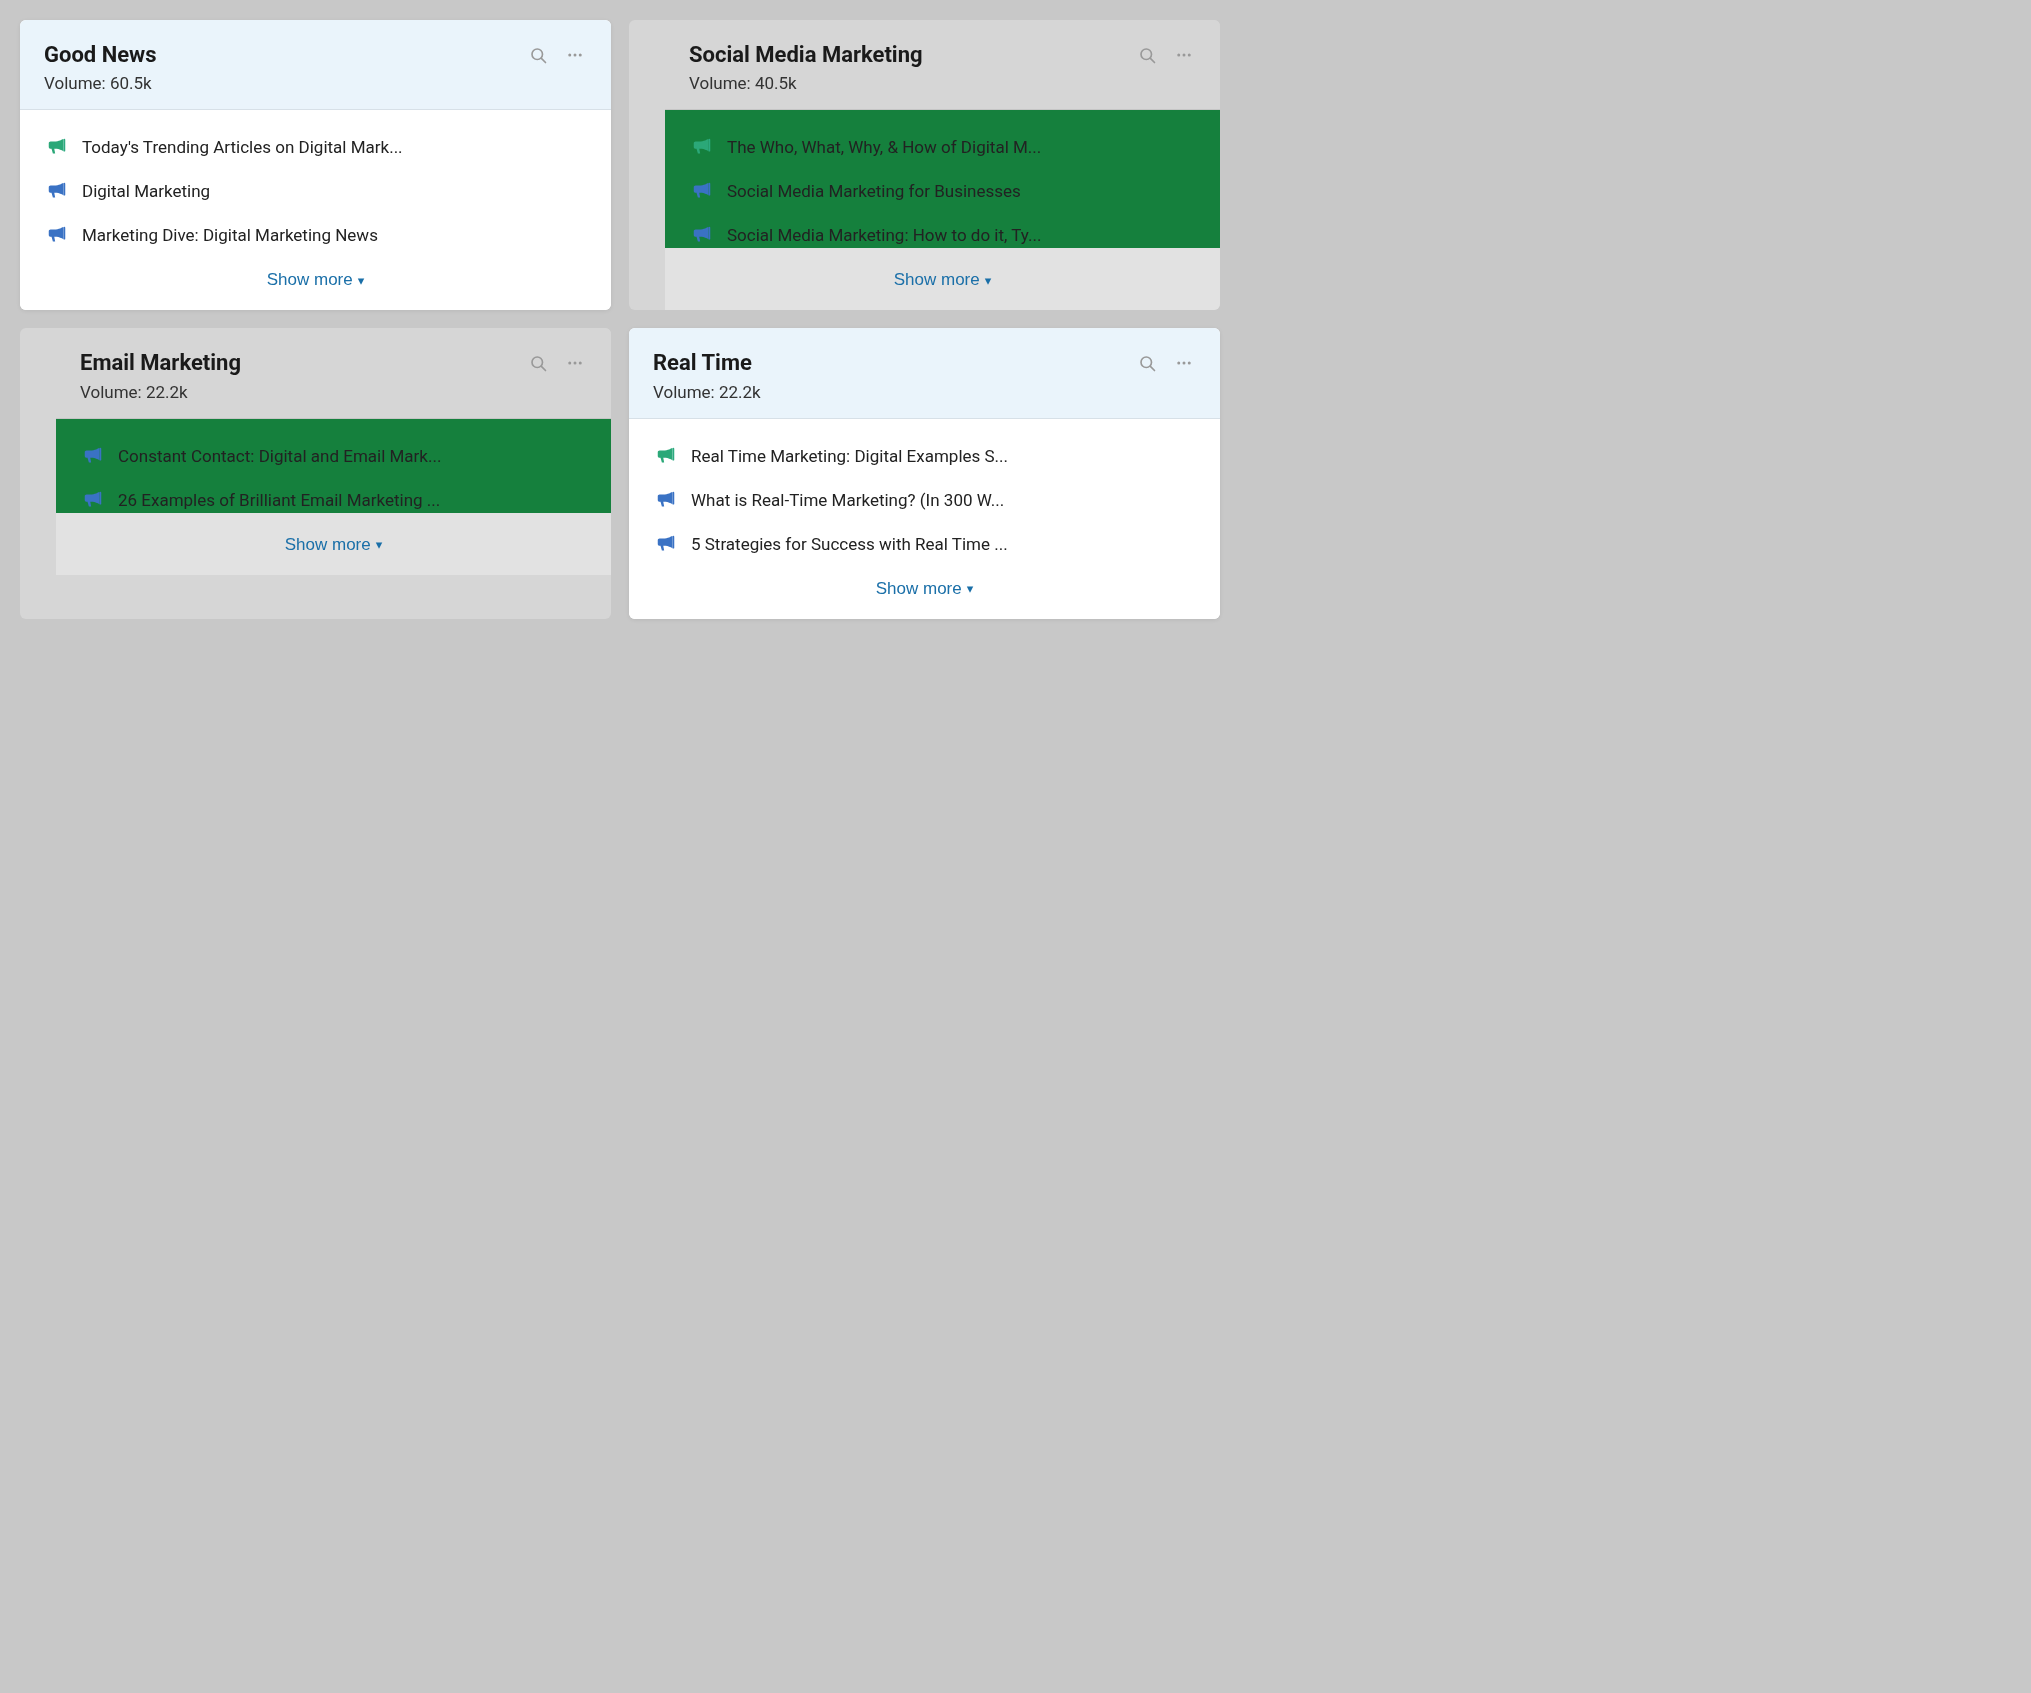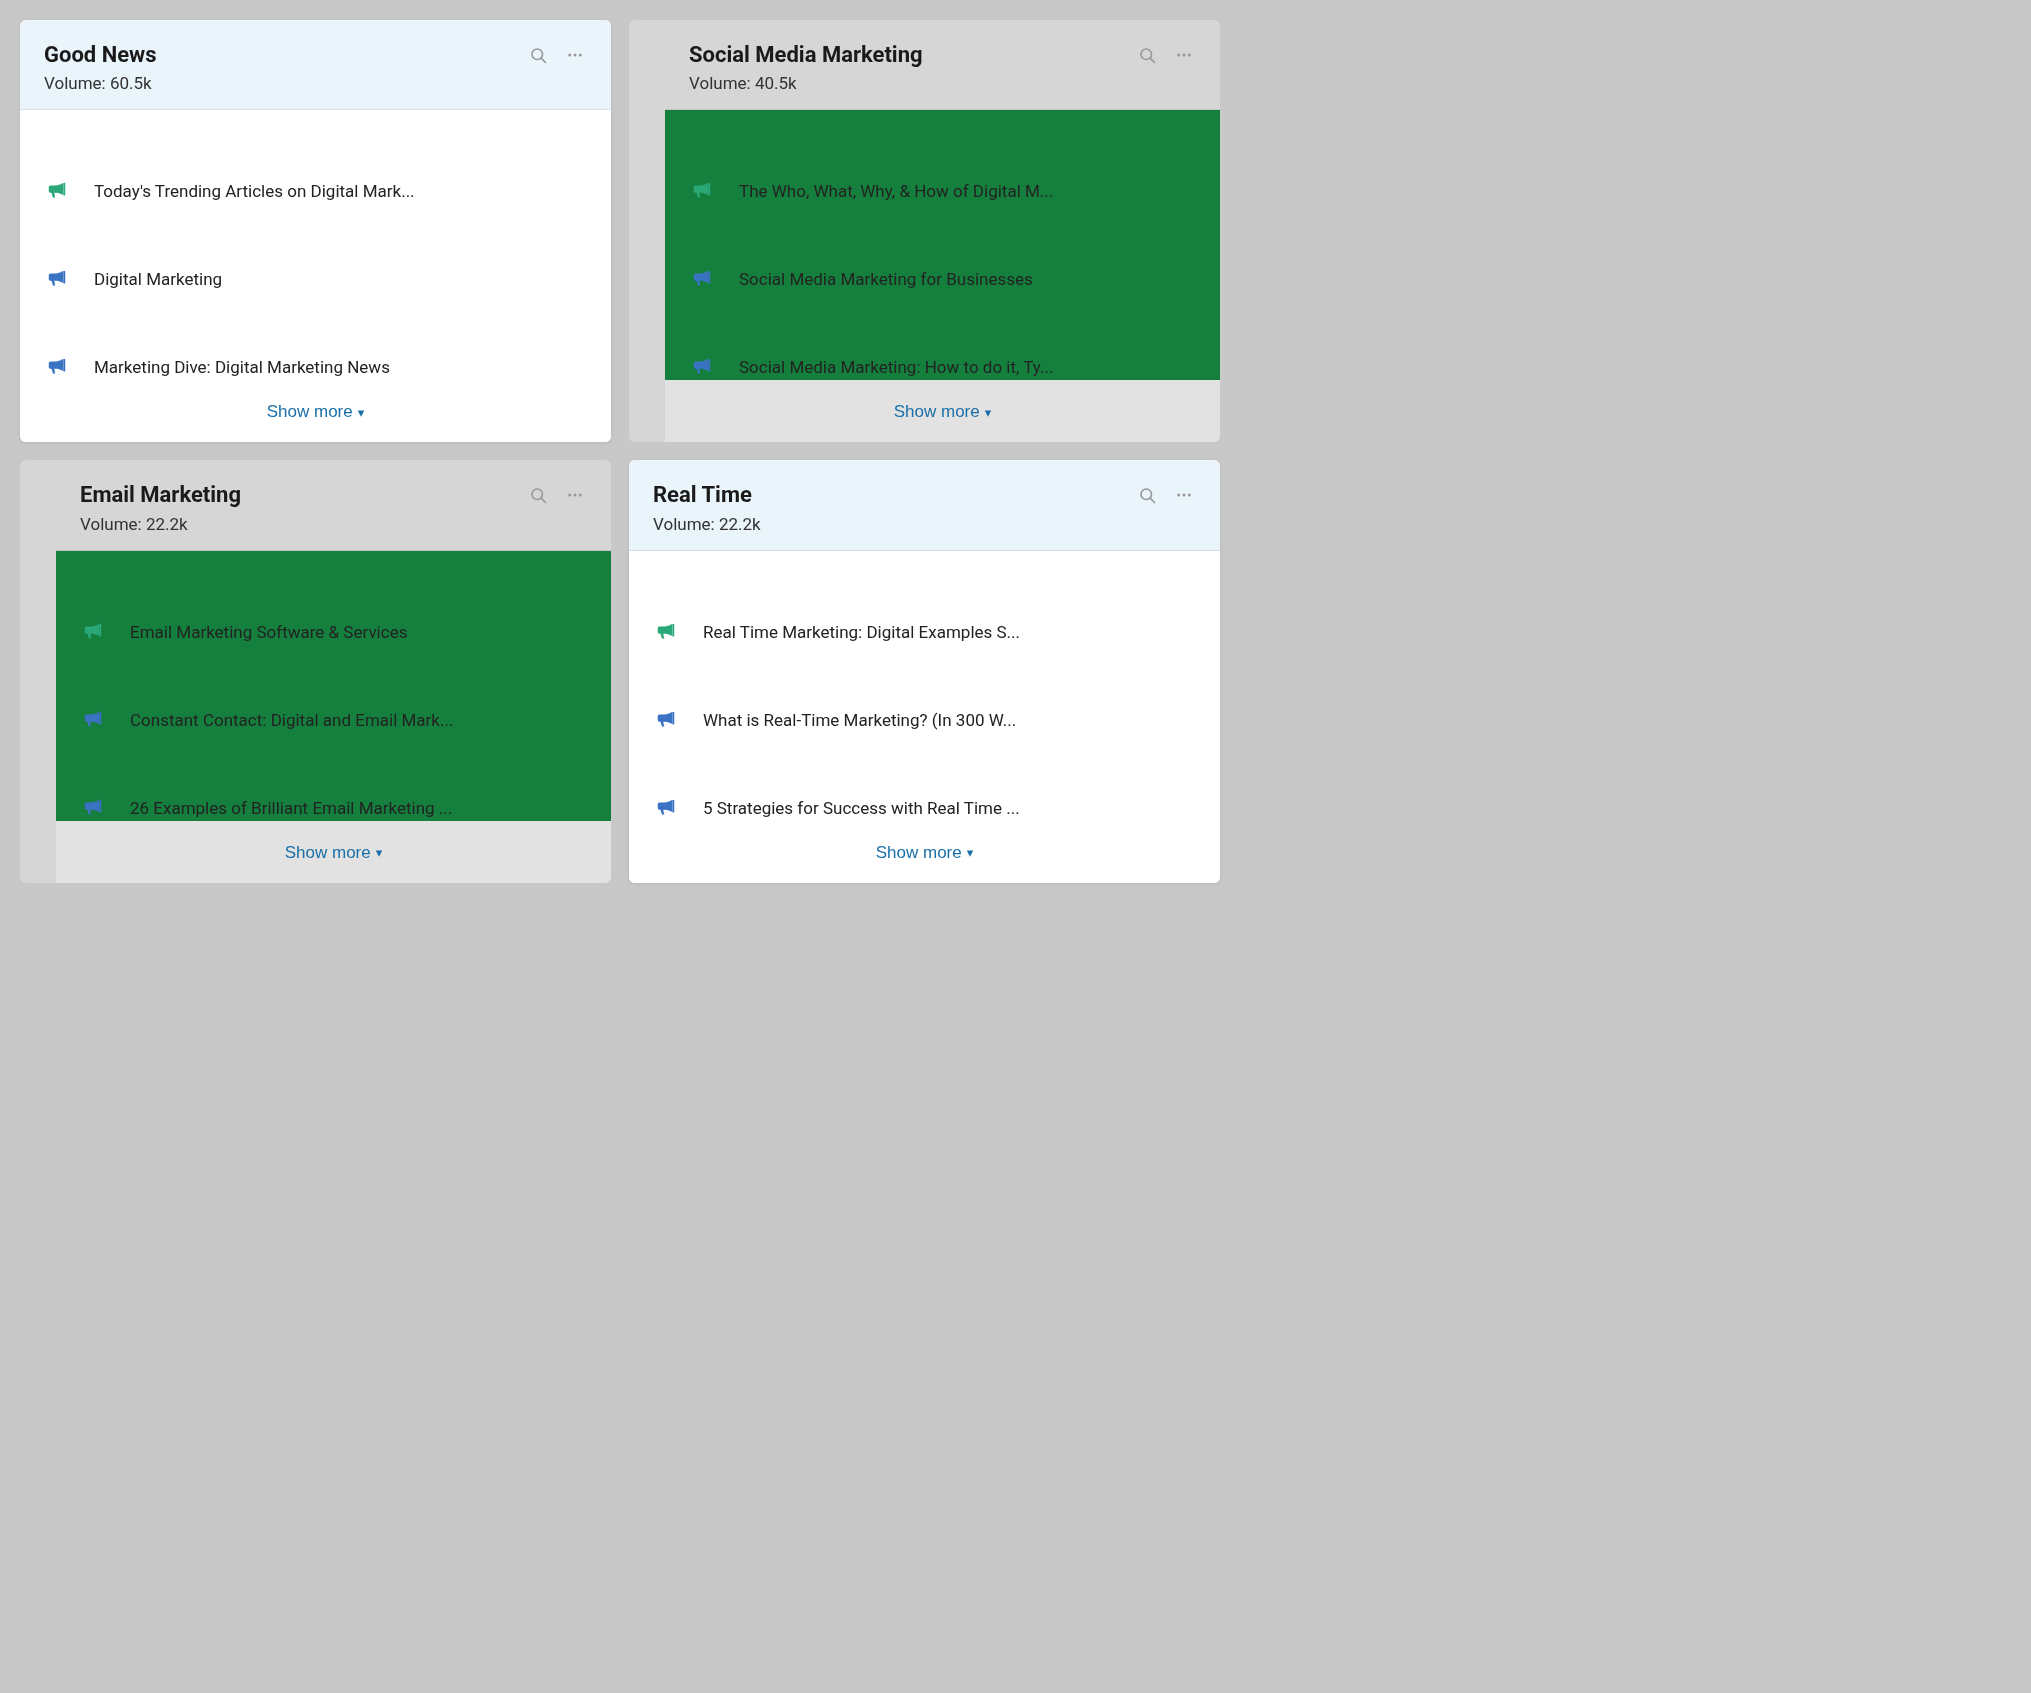--- a/index.html
+++ b/index.html
@@ -103,24 +103,23 @@
     .item-list {
       list-style: none;
       display: flex;
       flex-direction: column;
       gap: 18px;
     }
 
     .list-item {
       display: flex;
       align-items: center;
-      gap: 24px;
+      gap: 12px;
       font-size: 17px;
       color: #222;
-      margin-top: 44px;
     }
 
     .megaphone-icon {
       width: 26px;
       height: 26px;
       flex-shrink: 0;
       display: inline-flex;
       align-items: center;
       justify-content: center;
     }
@@ -322,29 +321,20 @@
       <circle cx="12" cy="12" r="2"></circle>
       <circle cx="19" cy="12" r="2"></circle>
     </svg>
   </span></button>
           </div>
         </div>
       </div>
       <div class="card-body">
         <ul class="item-list">
           <li class="list-item">
-            <span class="megaphone-icon green">
-              <svg width="22" height="22" viewBox="0 0 24 24" fill="none" xmlns="http://www.w3.org/2000/svg">
-    <path d="M18 3.5C18 3.5 14 6 9 6H5C3.9 6 3 6.9 3 8v4c0 1.1.9 2 2 2h1l1.5 5h2.5l-1-5h0.9c5 0 9 2.5 9 2.5V3.5z" fill="#2daa80"></path>
-    <path d="M20 4v12" stroke="#2daa80" stroke-width="2" stroke-linecap="round"></path>
-  </svg>
-            </span>
-            <span>Email Marketing Software &amp; Services</span>
-          </li>
-          <li class="list-item">
             <span class="megaphone-icon blue">
               <svg width="22" height="22" viewBox="0 0 24 24" fill="none" xmlns="http://www.w3.org/2000/svg">
     <path d="M18 3.5C18 3.5 14 6 9 6H5C3.9 6 3 6.9 3 8v4c0 1.1.9 2 2 2h1l1.5 5h2.5l-1-5h0.9c5 0 9 2.5 9 2.5V3.5z" fill="#3a72c4"></path>
     <path d="M20 4v12" stroke="#3a72c4" stroke-width="2" stroke-linecap="round"></path>
   </svg>
             </span>
             <span>Constant Contact: Digital and Email Mark...</span>
           </li>
           <li class="list-item">
             <span class="megaphone-icon blue">

